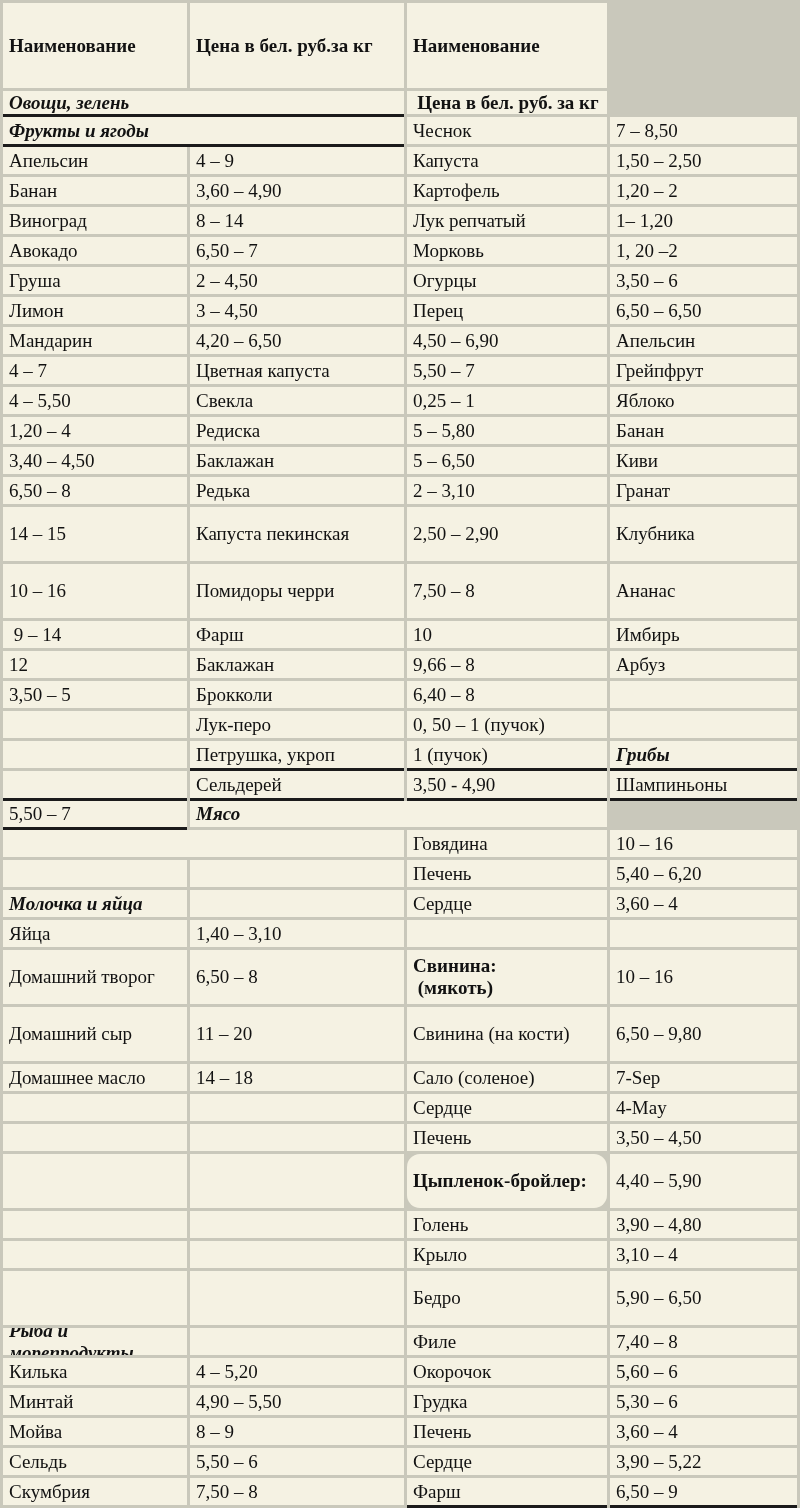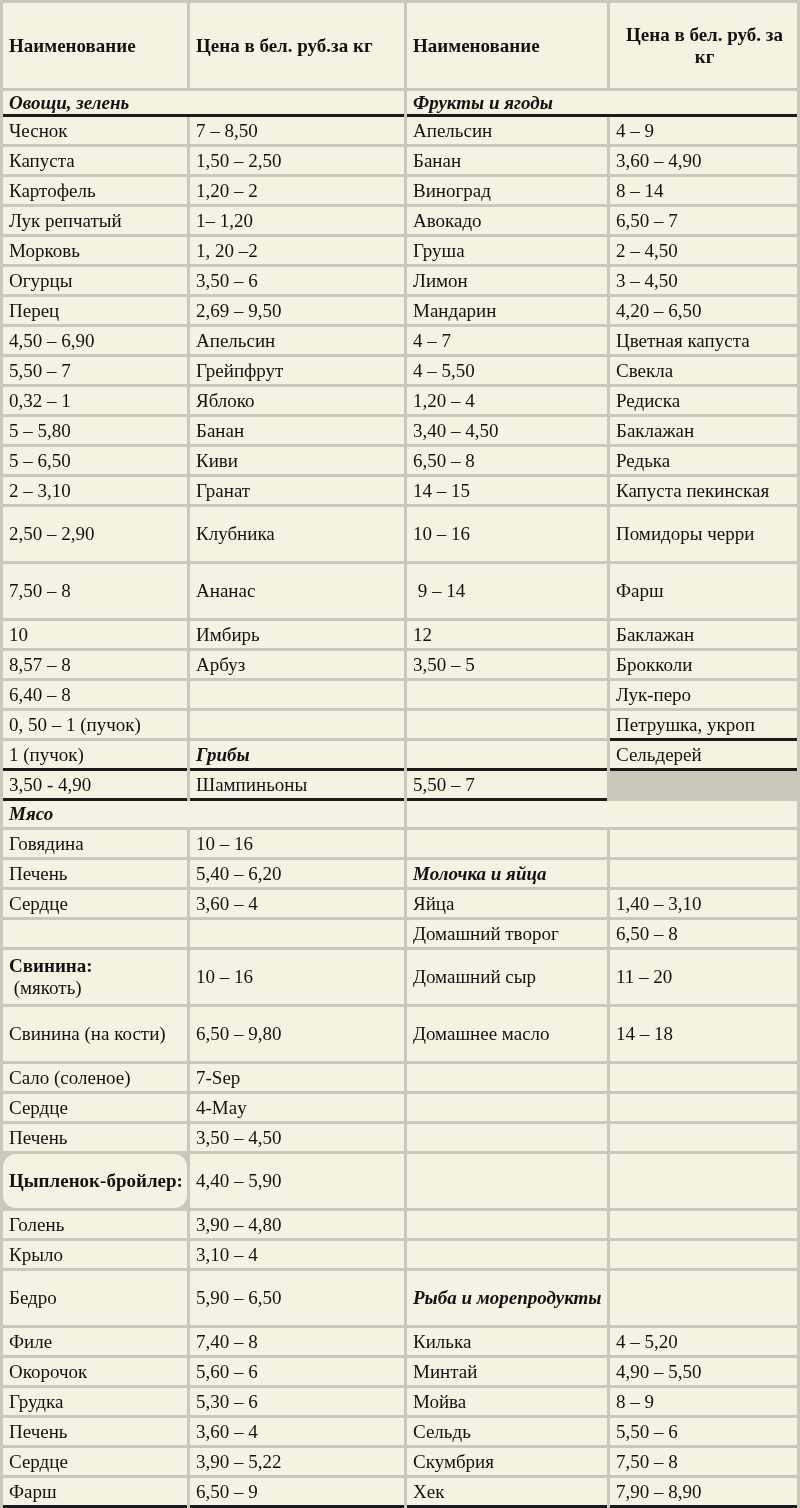--- a/index.html
+++ b/index.html
@@ -33,33 +33,33 @@
   }
   .cell.span2{grid-column:span 2;}
   .cell.header{
     font-weight:bold;
     font-size:19px;
   }
   .cell.center{justify-content:center;text-align:center;}
   .cell.section{font-weight:bold;font-style:italic;}
   .cell.bold{font-weight:bold;border-radius:13px;}
   .cell.dark{box-shadow:0 3px 0 0 var(--dark);}
-  .cell .line{display:block;}
+  .cell .line{display:block;font-weight:bold;}
   .cell .line.b{font-weight:bold;}
   .lines-wrap{display:block;}
 </style>
 </head>
 <body>
 
 <div class="price-grid" style="grid-template-rows: 85px 23px 27px 27px 27px 27px 27px 27px 27px 27px 27px 27px 27px 27px 27px 54px 54px 27px 27px 27px 27px 27px 27px 26px 27px 27px 27px 27px 54px 54px 27px 27px 27px 54px 27px 27px 54px 27px 27px 27px 27px 27px 27px;">
   <div class="cell header">Наименование</div>
   <div class="cell header">Цена в бел. руб.за кг</div>
   <div class="cell header">Наименование</div>
-  <div class="cell header center">Цена в бел. руб. за кг</div>
-<div class="cell section span2 dark">Овощи, зелень</div>
+  <div class="cell section span2 dark">Овощи, зелень</div>
+<div class="cell header center">Цена в бел. руб. за кг</div>
     <div class="cell section span2 dark">Фрукты и ягоды</div>
     <div class="cell">Чеснок</div>
     <div class="cell">7 – 8,50</div>
     <div class="cell">Апельсин</div>
     <div class="cell">4 – 9</div>
     <div class="cell">Капуста</div>
     <div class="cell">1,50 – 2,50</div>
     <div class="cell">Банан</div>
     <div class="cell">3,60 – 4,90</div>
     <div class="cell">Картофель</div>
@@ -72,32 +72,32 @@
     <div class="cell">6,50 – 7</div>
     <div class="cell">Морковь</div>
     <div class="cell">1, 20 –2</div>
     <div class="cell">Груша</div>
     <div class="cell">2 – 4,50</div>
     <div class="cell">Огурцы</div>
     <div class="cell">3,50 – 6</div>
     <div class="cell">Лимон</div>
     <div class="cell">3 – 4,50</div>
     <div class="cell">Перец</div>
-    <div class="cell">2,69 – 9,50</div>
+    <div class="cell">6,50 – 6,50</div>
     <div class="cell">Мандарин</div>
     <div class="cell">4,20 – 6,50</div>
     <div class="cell">4,50 – 6,90</div>
     <div class="cell">Апельсин</div>
     <div class="cell">4 – 7</div>
     <div class="cell">Цветная капуста</div>
     <div class="cell">5,50 – 7</div>
     <div class="cell">Грейпфрут</div>
     <div class="cell">4 – 5,50</div>
     <div class="cell">Свекла</div>
-    <div class="cell">0,32 – 1</div>
+    <div class="cell">0,25 – 1</div>
     <div class="cell">Яблоко</div>
     <div class="cell">1,20 – 4</div>
     <div class="cell">Редиска</div>
     <div class="cell">5 – 5,80</div>
     <div class="cell">Банан</div>
     <div class="cell">3,40 – 4,50</div>
     <div class="cell">Баклажан</div>
     <div class="cell">5 – 6,50</div>
     <div class="cell">Киви</div>
     <div class="cell">6,50 – 8</div>
@@ -111,21 +111,21 @@
     <div class="cell">10 – 16</div>
     <div class="cell">Помидоры черри</div>
     <div class="cell">7,50 – 8</div>
     <div class="cell">Ананас</div>
     <div class="cell"> 9 – 14</div>
     <div class="cell">Фарш</div>
     <div class="cell">10</div>
     <div class="cell">Имбирь</div>
     <div class="cell">12</div>
     <div class="cell">Баклажан</div>
-    <div class="cell">8,57 – 8</div>
+    <div class="cell">9,66 – 8</div>
     <div class="cell">Арбуз</div>
     <div class="cell">3,50 – 5</div>
     <div class="cell">Брокколи</div>
     <div class="cell">6,40 – 8</div>
     <div class="cell"></div>
     <div class="cell"></div>
     <div class="cell">Лук-перо</div>
     <div class="cell">0, 50 – 1 (пучок)</div>
     <div class="cell"></div>
     <div class="cell"></div>

